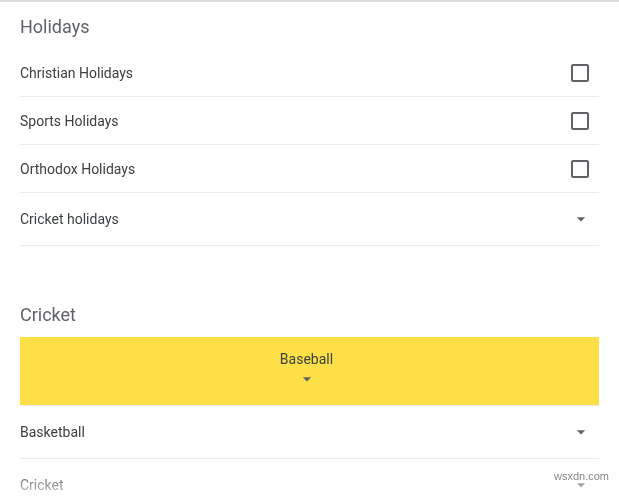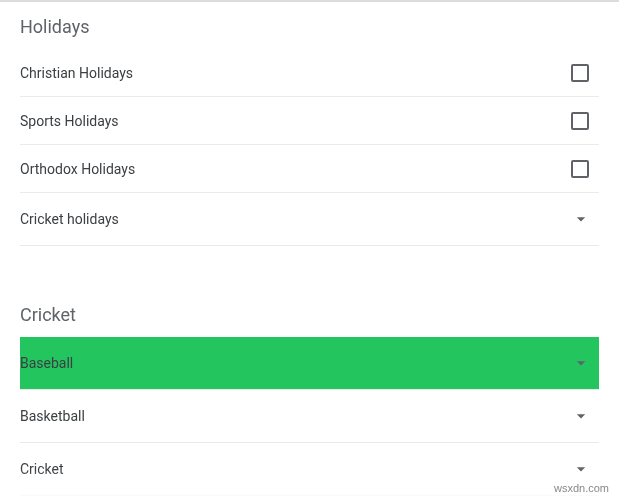--- a/index.html
+++ b/index.html
@@ -34,21 +34,22 @@
     }
     .list-row {
       display: flex;
       align-items: center;
       justify-content: space-between;
       padding: 14px 6px 14px 0;
       border-bottom: 1px solid #e8eaed;
       min-height: 48px;
     }
     .list-row.highlighted {
-      background: #22c55e;
+      background: #fde047;
+      flex-direction: column;
     }
     .list-row .label {
       font-size: 14px;
       color: #3c4043;
       font-weight: 400;
     }
     .checkbox {
       width: 18px;
       height: 18px;
       border: 2px solid #5f6368;
@@ -64,21 +65,21 @@
       justify-content: center;
       color: #5f6368;
     }
     .chevron svg {
       width: 20px;
       height: 20px;
       fill: #5f6368;
     }
     .watermark {
       position: absolute;
-      bottom: 6px;
+      bottom: 18px;
       right: 10px;
       font-size: 11px;
       color: #888;
       font-family: Arial, sans-serif;
     }
     .bottom-fade {
       position: absolute;
       bottom: 0;
       left: 0;
       right: 0;

